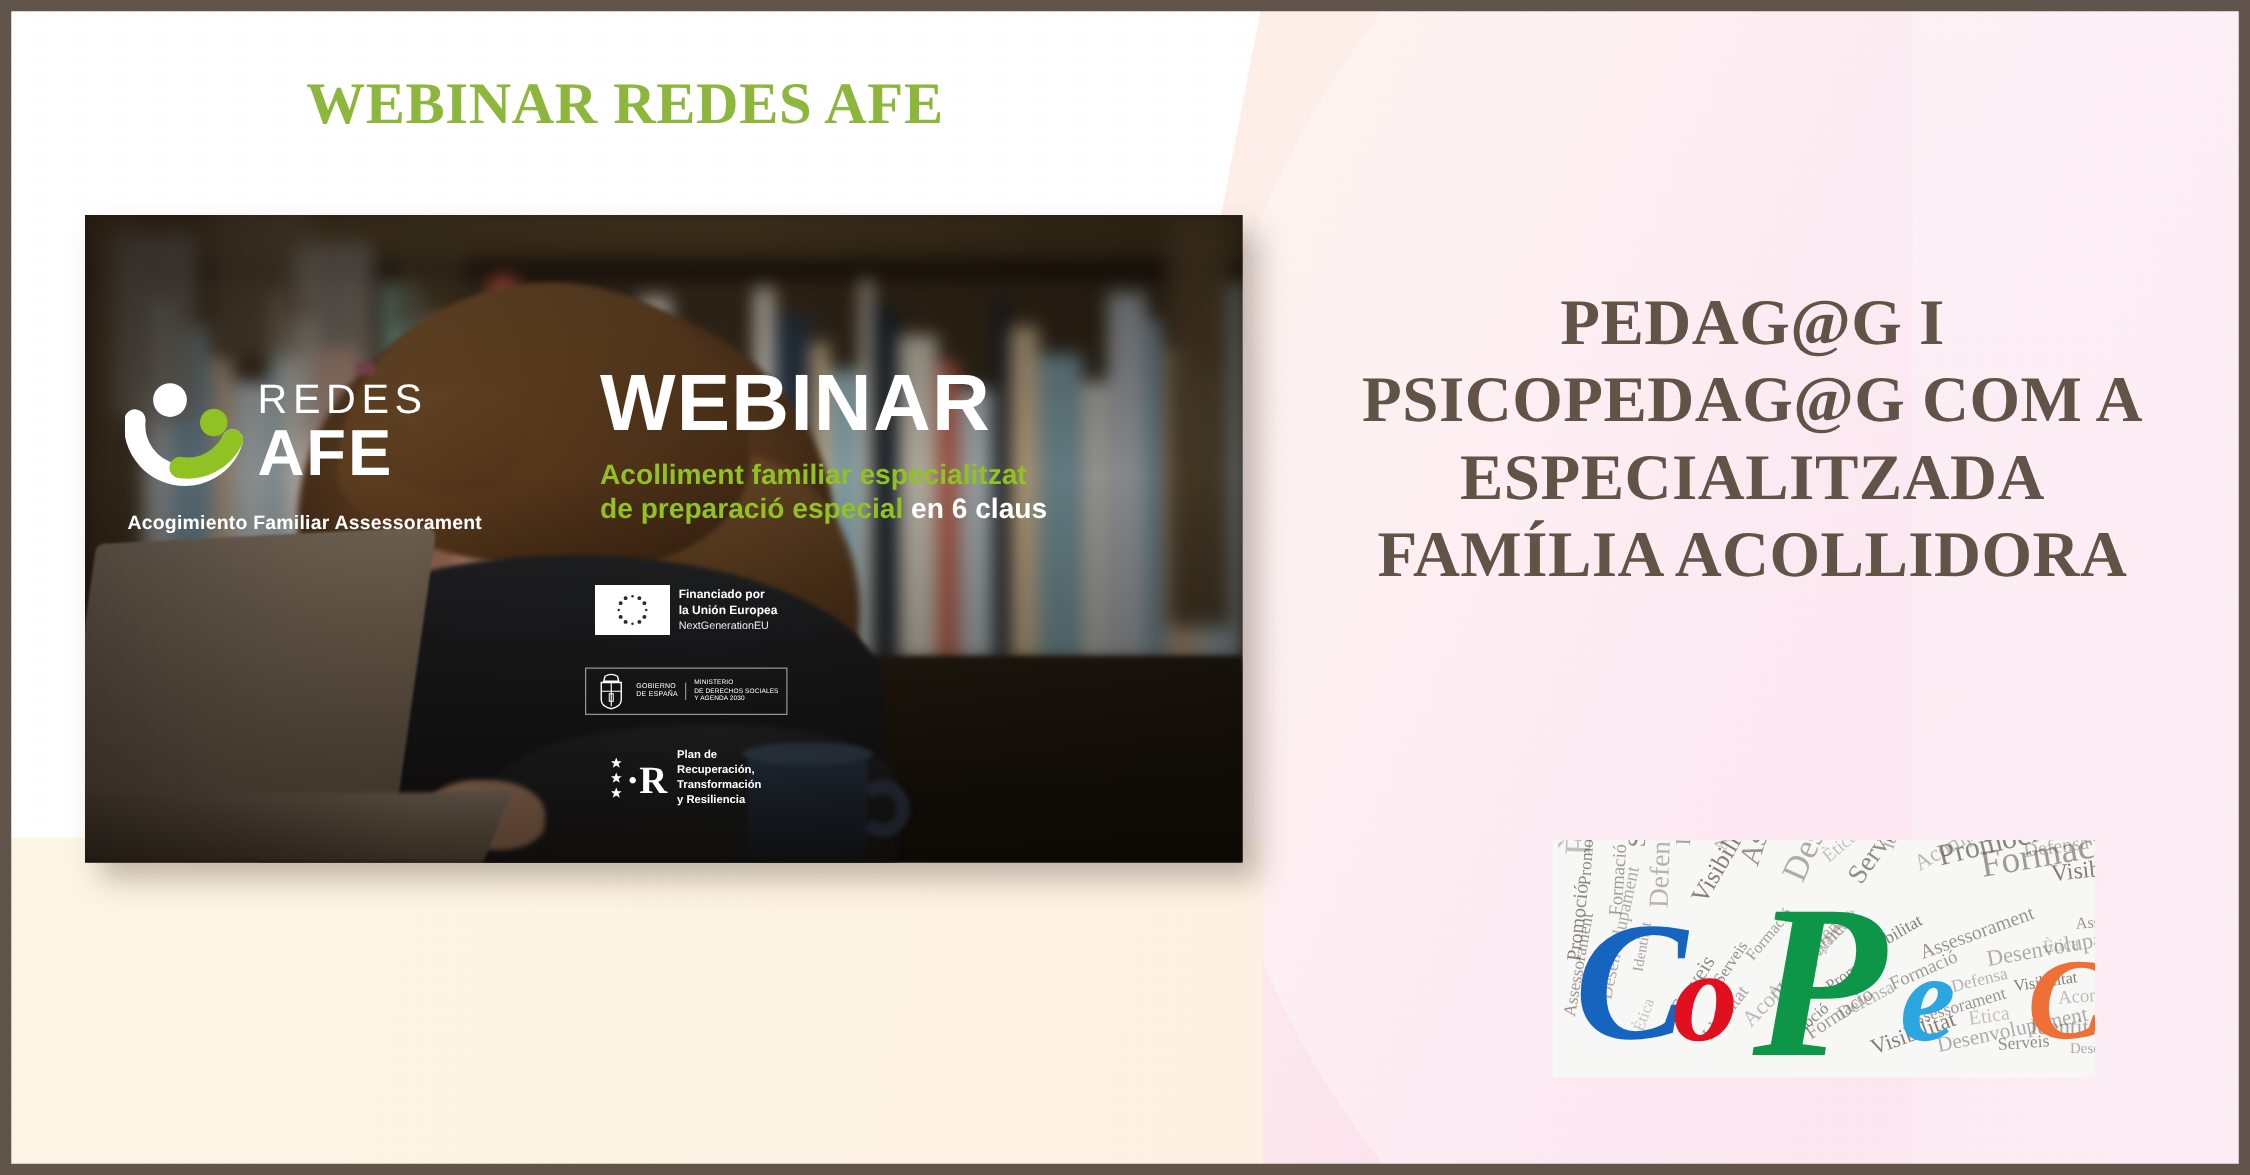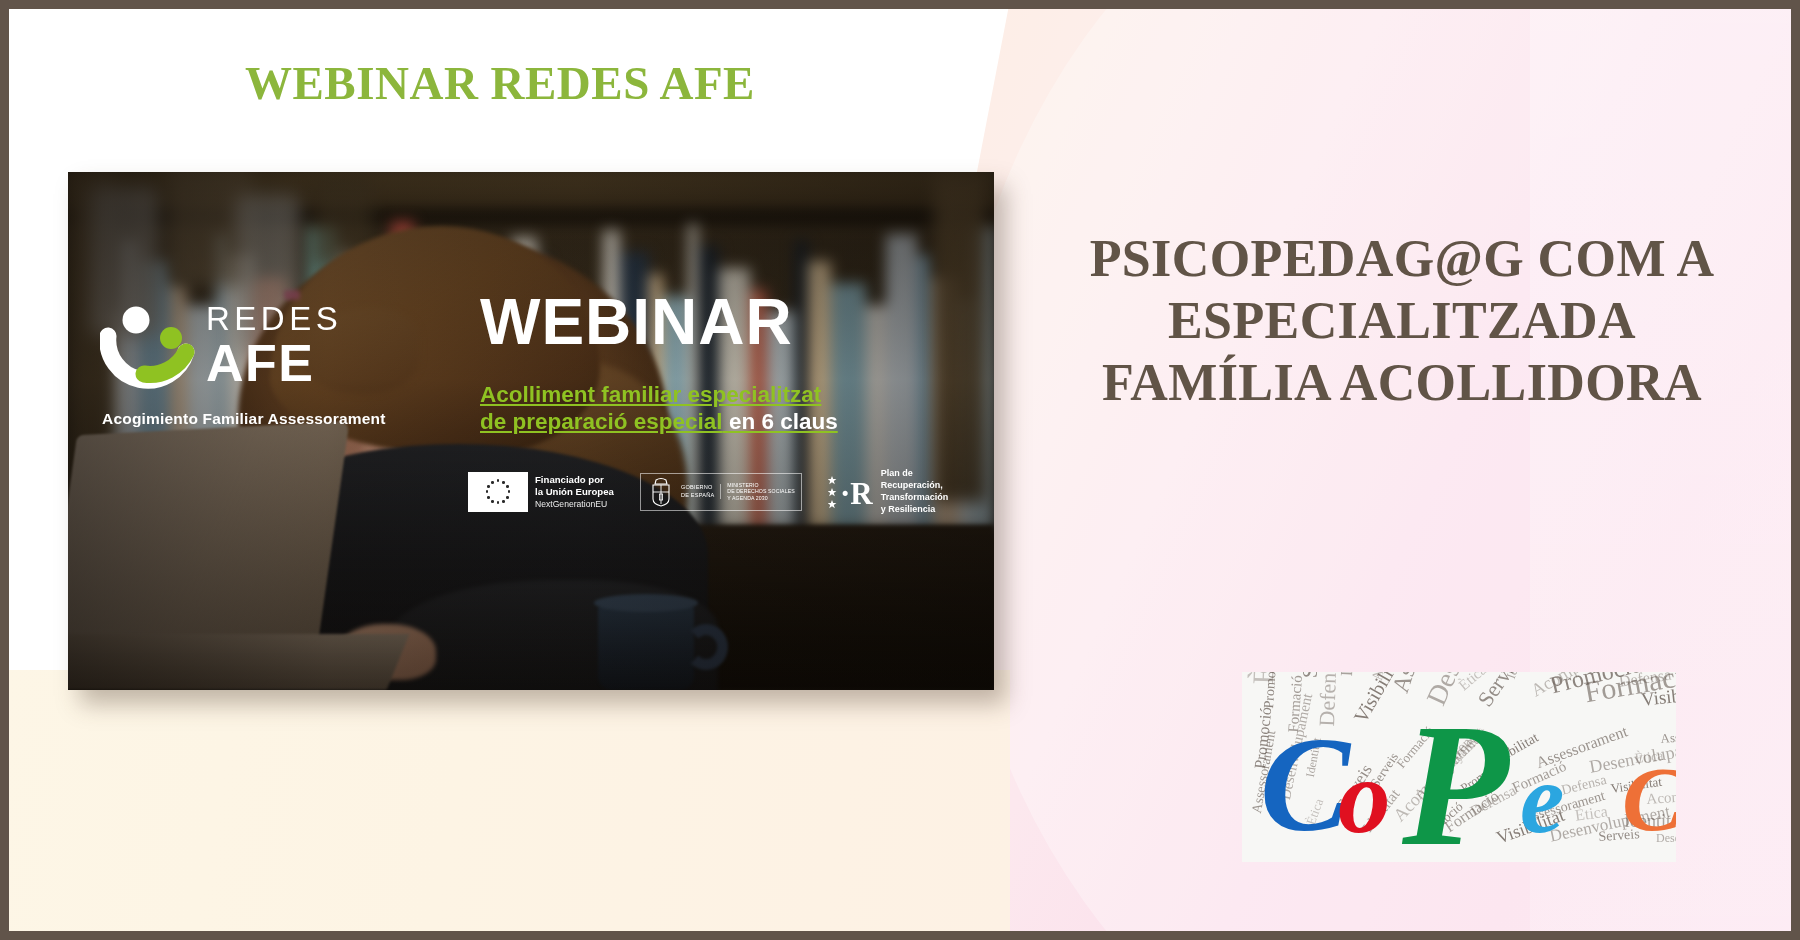--- a/index.html
+++ b/index.html
@@ -313,30 +313,30 @@
     white-space:nowrap;
   }
 
   
   .web-block { position:absolute; left:412px; top:118px; width:500px; z-index:6; }
   .web-title {
     font-family:"Liberation Sans", sans-serif;
     font-weight:bold; font-size:64px; color:#ffffff; letter-spacing:1px; line-height:1;
   }
   .web-sub {
-    margin-top:27px;
+    margin-top:12px;
     font-family:"Liberation Sans", sans-serif;
-    font-weight:bold; font-size:22.5px; color:#8fc222; line-height:1.22;text-decoration:underline;
+    font-weight:bold; font-size:22.5px; color:#8fc222; line-height:1.22;
   }
   .web-sub .white { color:#ffffff; }
 
   
   .funding {
     position:absolute; left:400px; top:296px; z-index:6;
-    display:flex; align-items:center; gap:26px;
+    display:flex; align-items:center; gap:26px;flex-direction:column;
   }
   .fund-item { display:flex; align-items:center; gap:7px; }
   .eu-flag {
     width:60px; height:40px; background:#ffffff;
     position:relative; flex:none;
   }
   .eu-star {
     position:absolute; width:2.6px; height:2.6px; background:#2a2a2a; border-radius:50%;
   }
   .fund-txt {
@@ -601,20 +601,21 @@
           <div>Transformación</div>
           <div>y Resiliencia</div>
         </div>
       </div>
 
     </div>
   </div>
 
 
   <div class="main-title">
+    <div>PEDAG@G I</div>
     <div>PSICOPEDAG@G COM A</div>
     <div>ESPECIALITZADA</div>
     <div>FAMÍLIA ACOLLIDORA</div>
   </div>
 
   <div class="cope-wrap">
     <div class="cope-cloud" id="copecloud">
         <div class="w" style="left:6px;top:12px;font-size:30px;opacity:0.32;transform:rotate(-88deg);transform-origin:left top;">Ètica</div>
         <div class="w" style="left:58px;top:6px;font-size:20px;opacity:0.64;transform:rotate(-90deg);transform-origin:left top;">Serveis</div>
         <div class="w" style="left:96px;top:4px;font-size:17px;opacity:0.50;transform:rotate(-88deg);transform-origin:left top;">Identitat</div>

